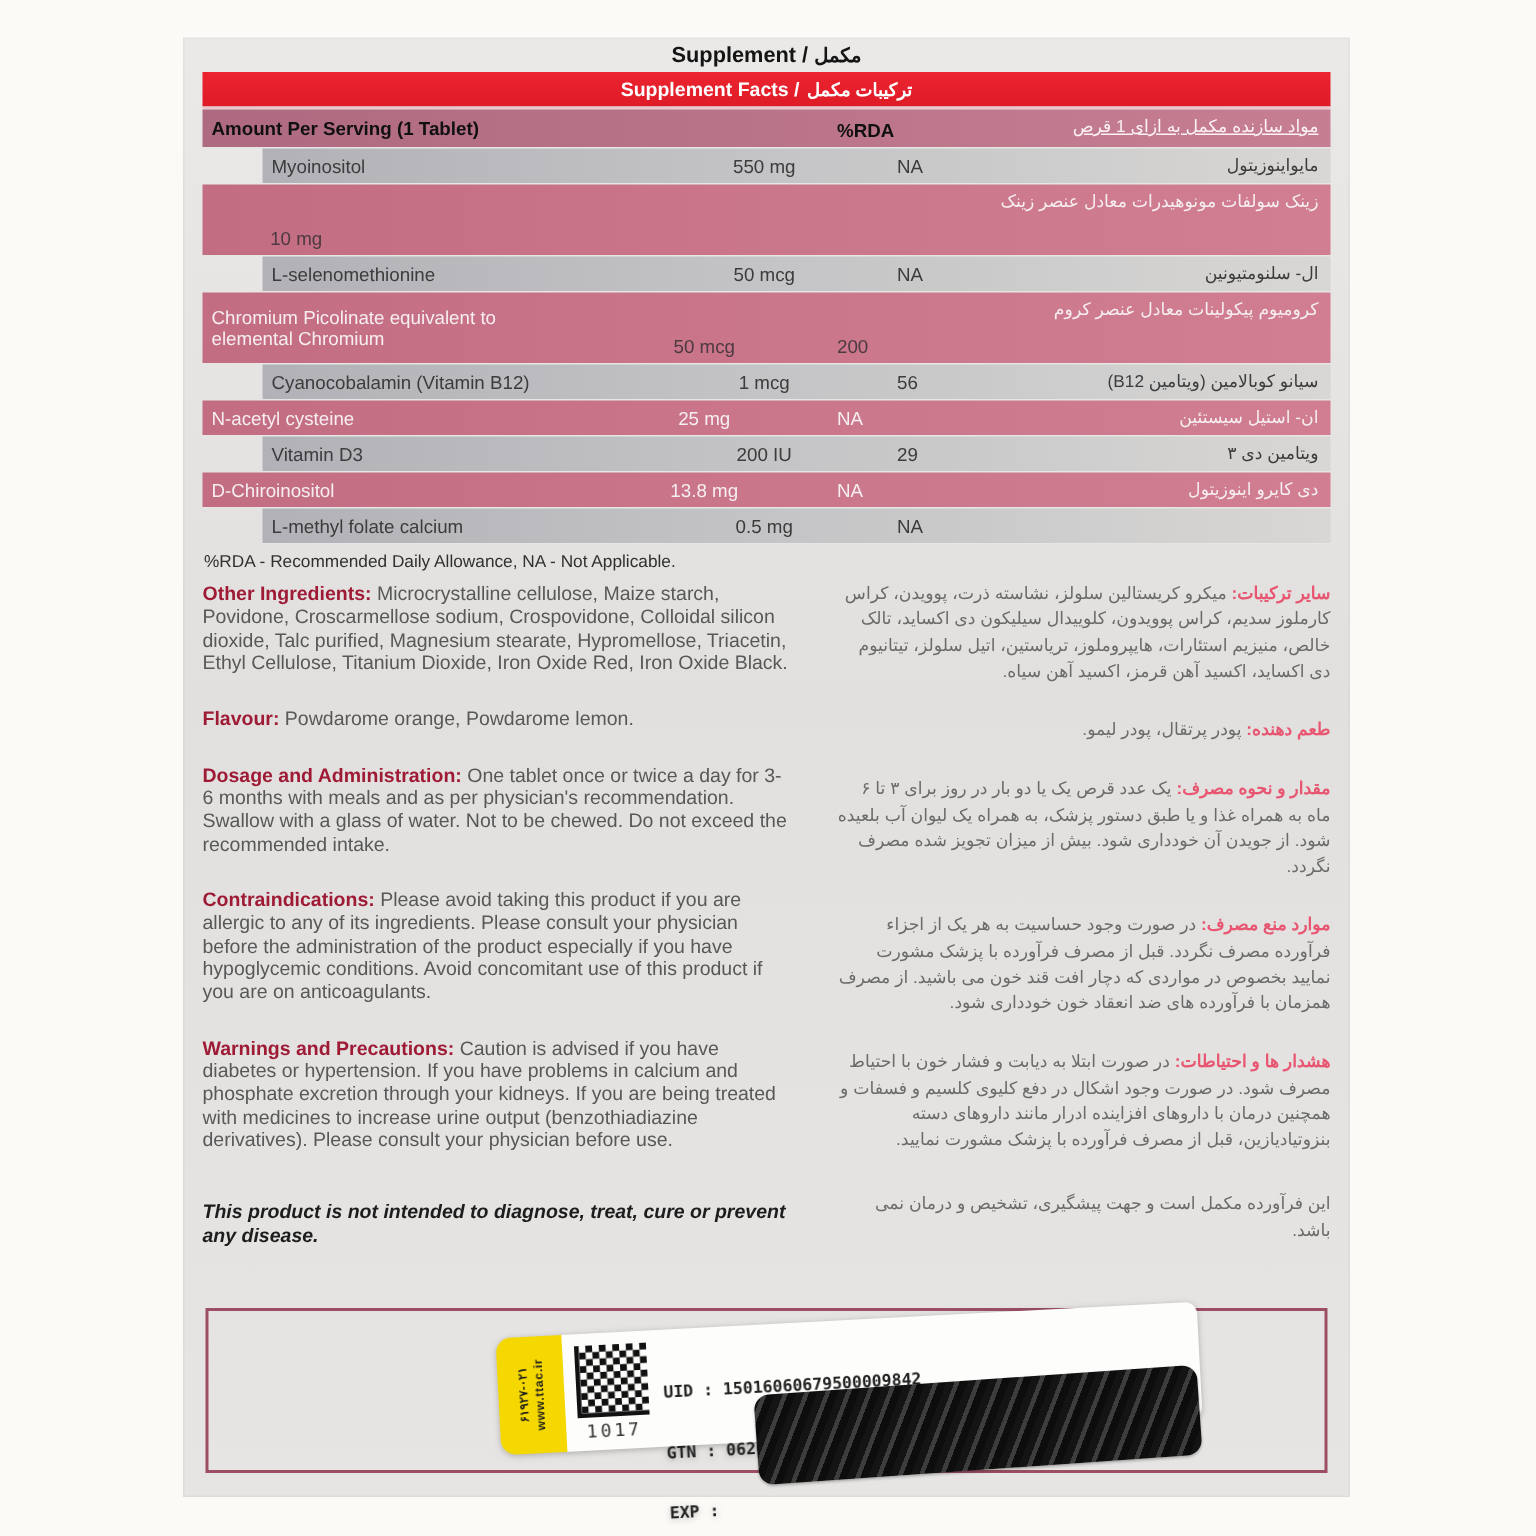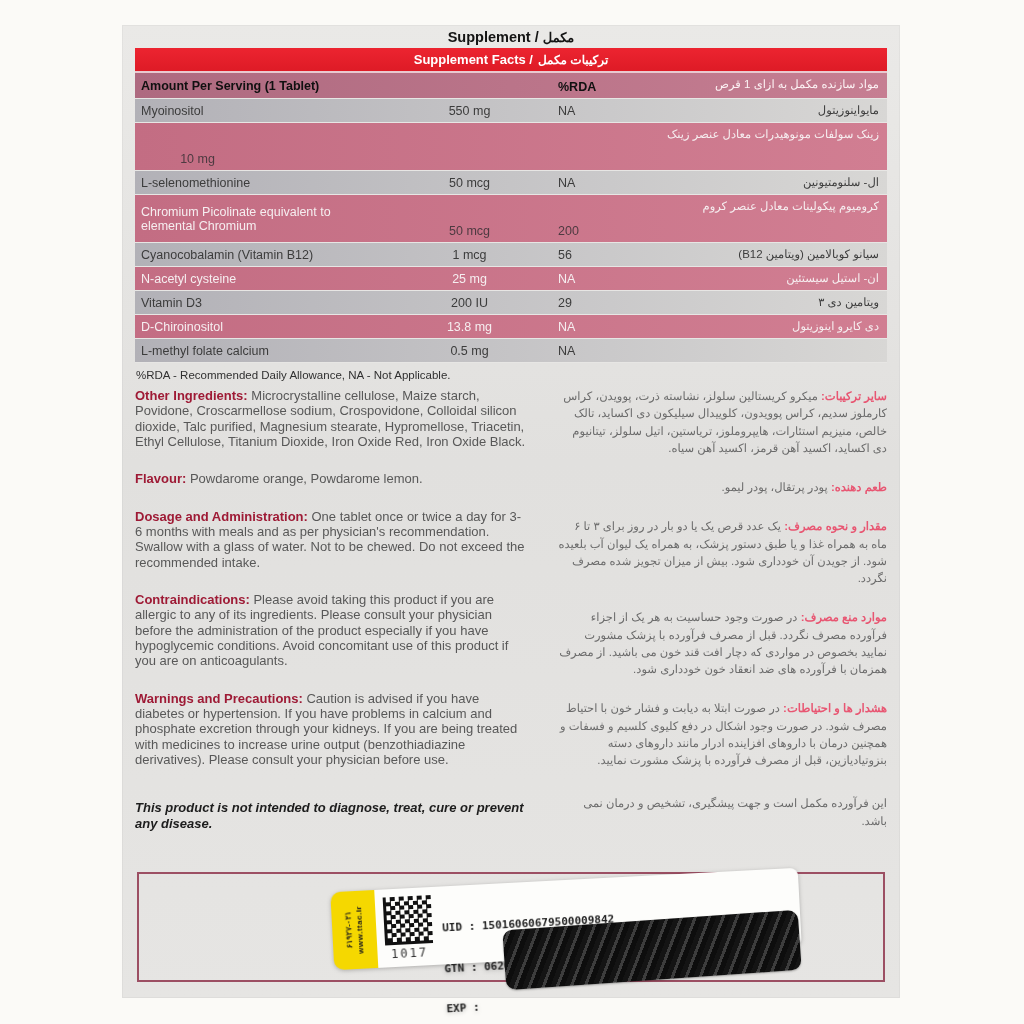--- a/index.html
+++ b/index.html
@@ -31,22 +31,22 @@
   }
   .facts-bar .fa{ font-size:12px; }
   .trow{
     display:flex; align-items:stretch; min-height:24px;
     border-bottom:1px solid #e7e6e4; font-size:12.5px;
   }
   .trow.header{
     background:linear-gradient(90deg,#ae6a80,#c67e92);
     font-weight:bold; color:#101010; min-height:26px;
   }
-  .trow.header .c-fa{ color:#fdf3f5; font-weight:normal; }
-  .trow.gray{ background:linear-gradient(90deg,#b2b1b7,#d8d7d5); color:#3c3c3c; }
+  .trow.header .c-fa{ color:#fdf3f5; font-weight:normal;text-decoration:underline; }
+  .trow.gray{ background:linear-gradient(90deg,#b2b1b7,#d8d7d5); color:#3c3c3c;margin-left:40px; }
   .trow.pink{ background:linear-gradient(90deg,#c36d83,#d17e92); color:#f6eef0; }
   .trow.double{ min-height:48px; }
   .c-name{ width:272px; padding:4px 0 4px 6px; display:flex; flex-direction:column; justify-content:center; }
   .c-amt{ width:125px; text-align:center; display:flex; flex-direction:column; justify-content:flex-end; padding-bottom:4px; }
   .c-rda{ width:120px; padding-left:26px; display:flex; flex-direction:column; justify-content:flex-end; padding-bottom:4px; }
   .c-fa{ flex:1; text-align:right; direction:rtl; padding:4px 8px 0 0; font-size:11.5px; }
   .trow.pink .c-amt.dim, .trow.pink .c-rda.dim{ color:#4e3a41; }
   .footnote{
     position:absolute; left:14px; top:344px; font-size:11.5px; color:#303030;
   }

